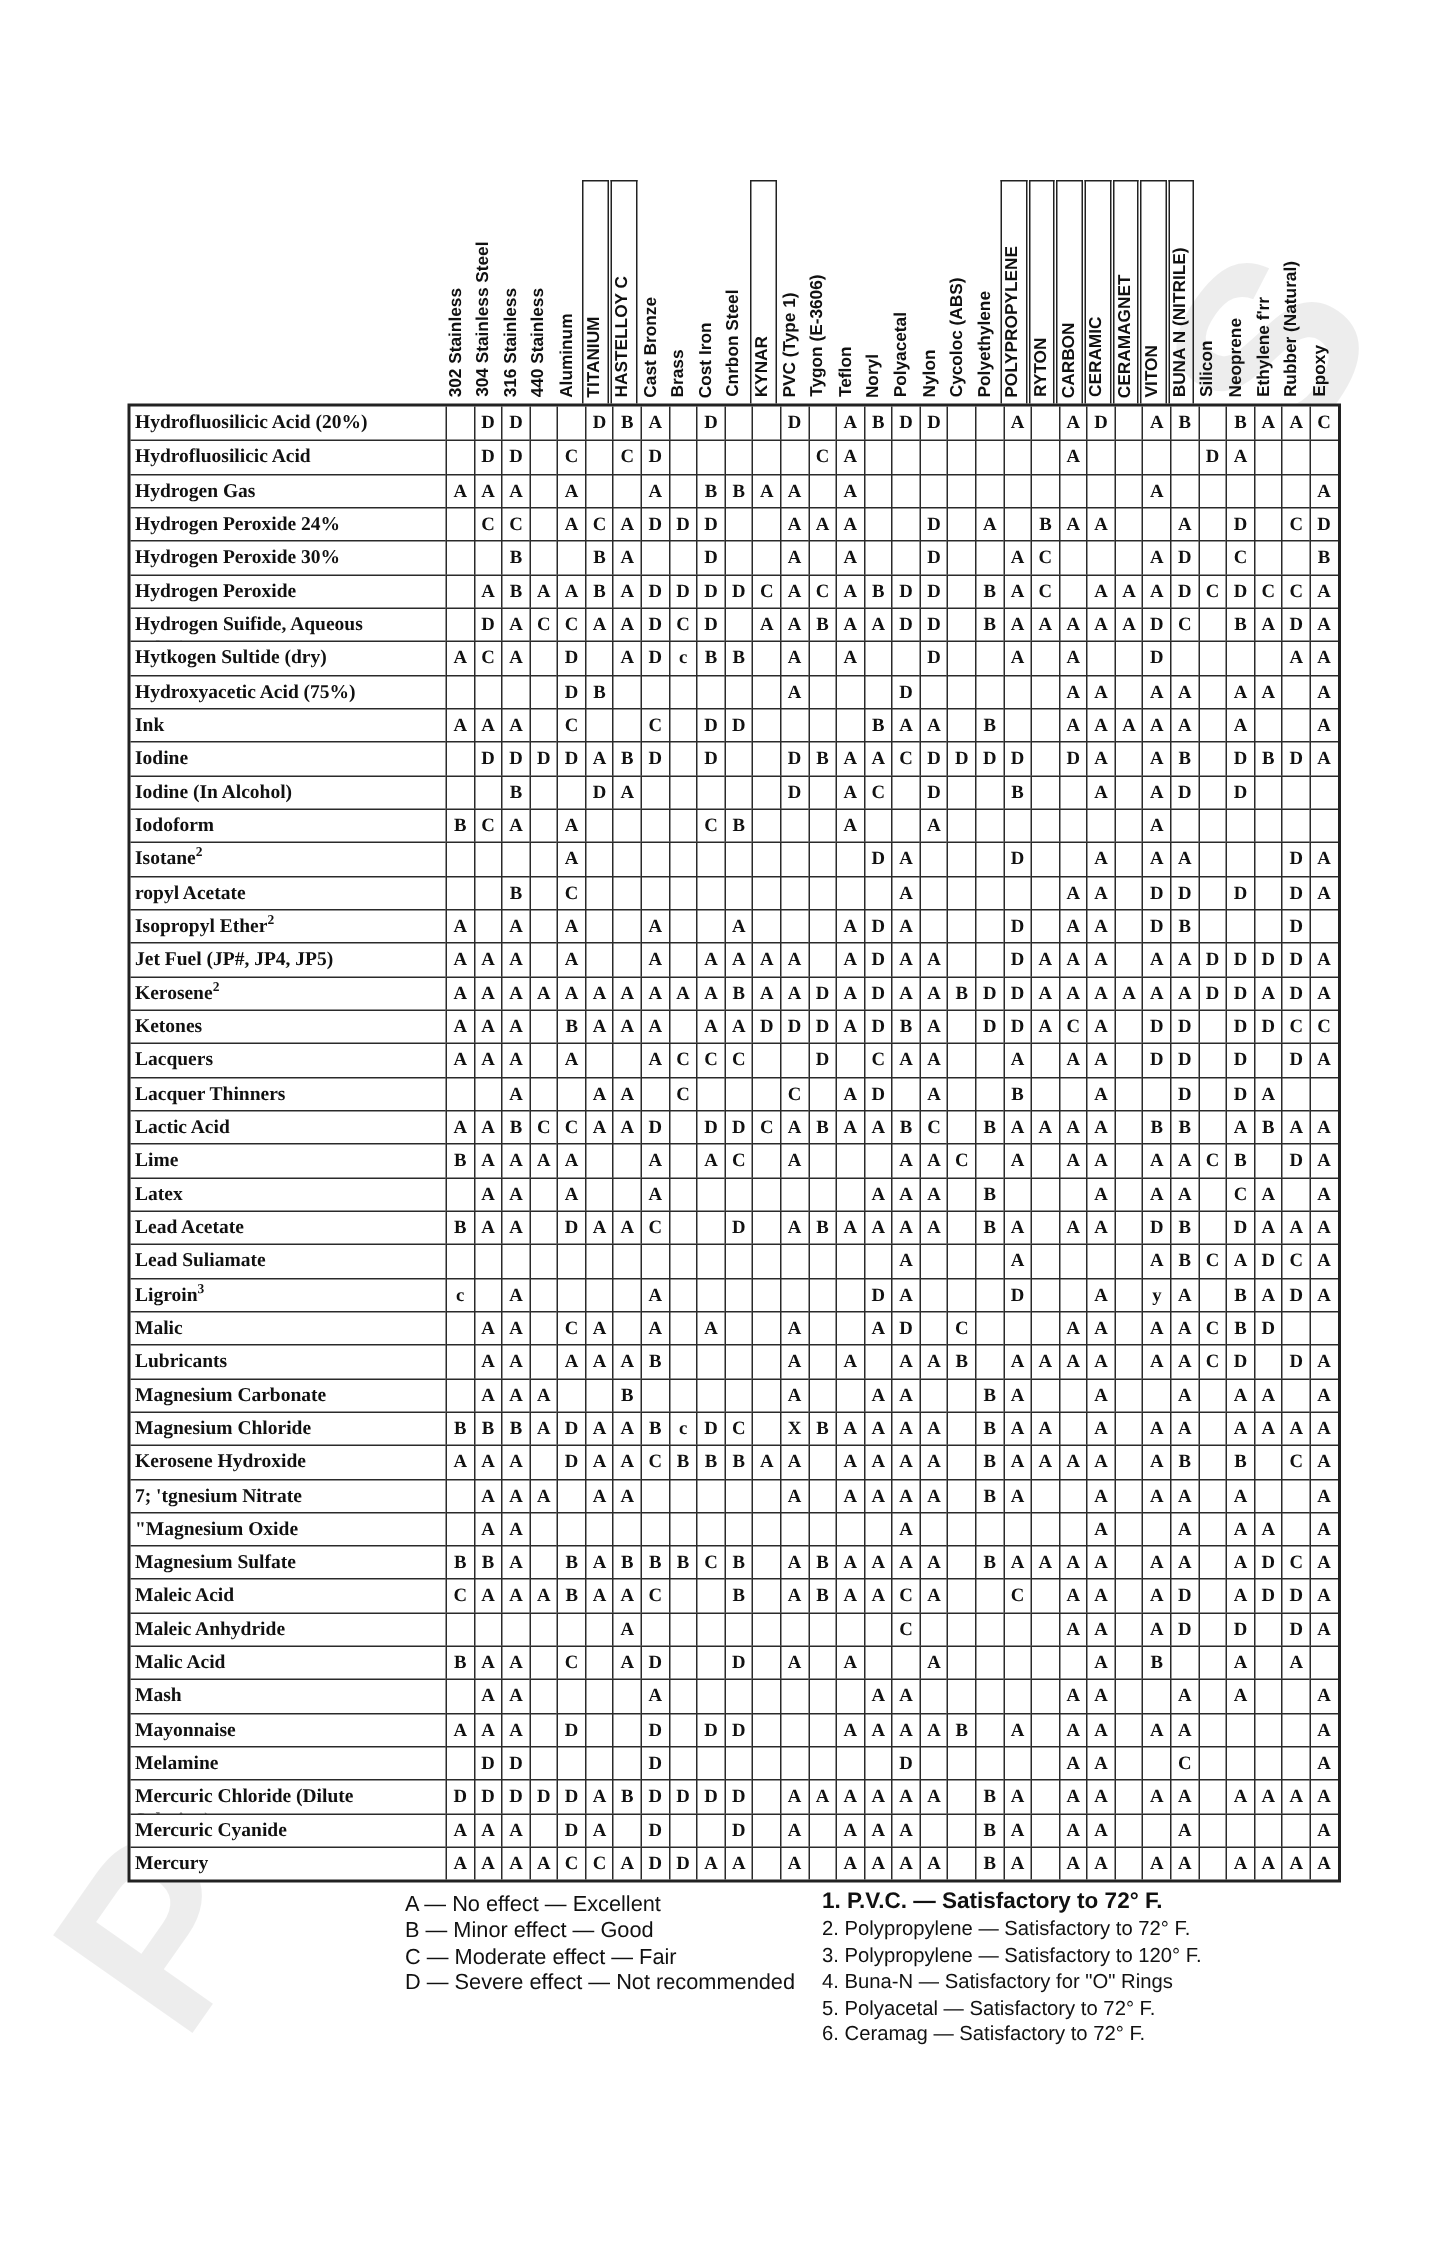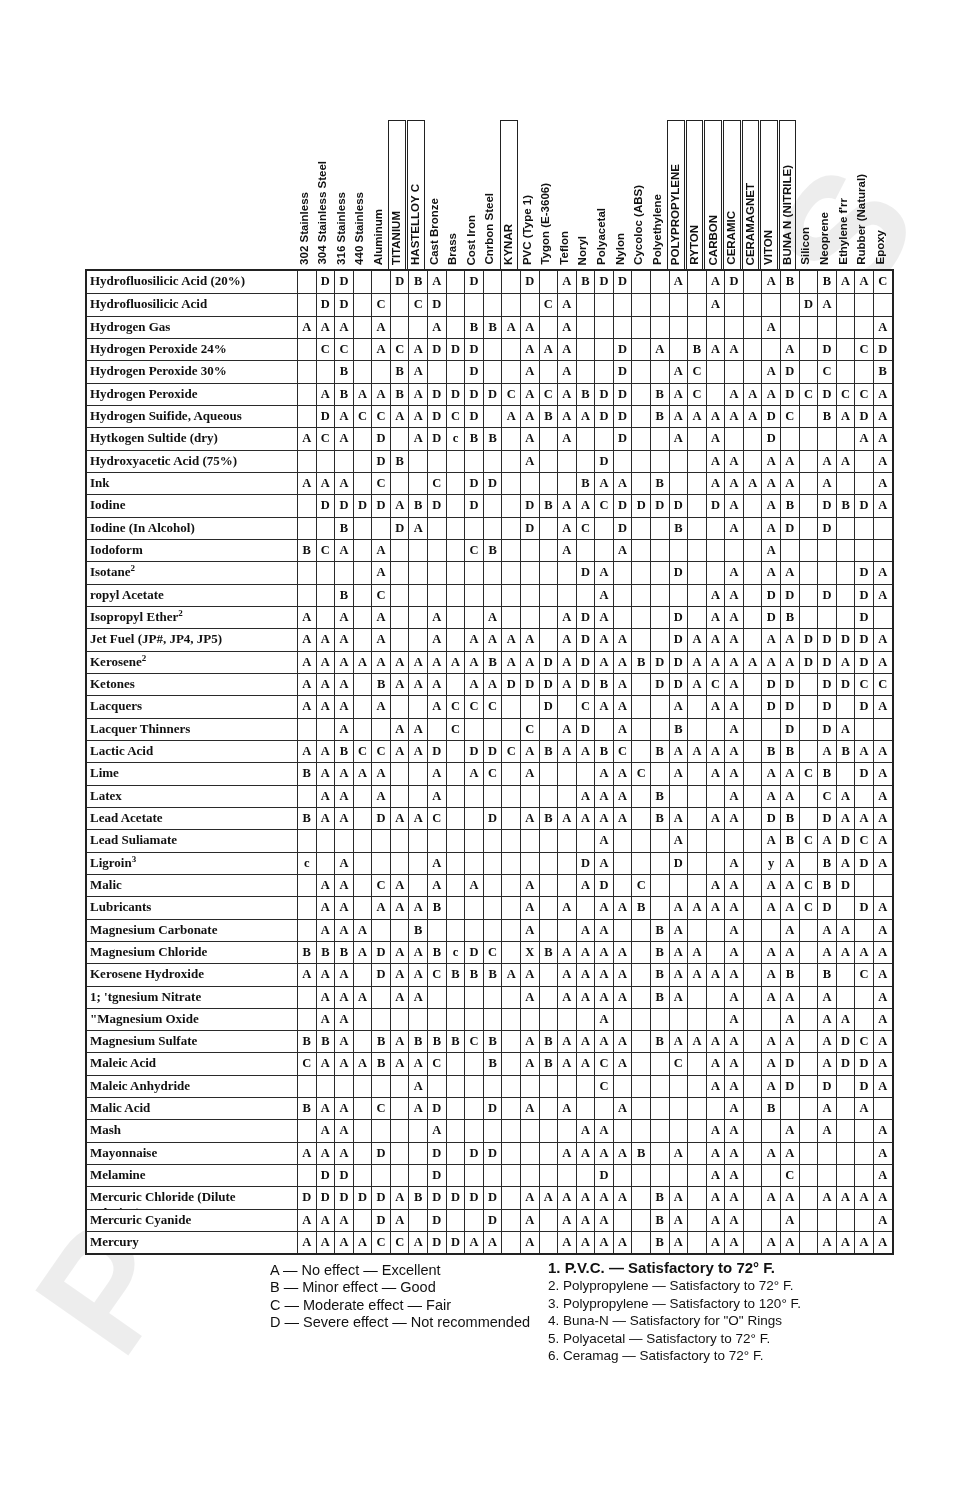--- a/index.html
+++ b/index.html
@@ -1224,21 +1224,21 @@
       <div class="cell">A</div>
       <div class="cell">A</div>
       <div class="cell"></div>
       <div class="cell">A</div>
       <div class="cell">B</div>
       <div class="cell"></div>
       <div class="cell">B</div>
       <div class="cell"></div>
       <div class="cell">C</div>
       <div class="cell">A</div>
-      <div class="rowlabel">1; 'tgnesium Nitrate</div>
+      <div class="rowlabel">7; 'tgnesium Nitrate</div>
       <div class="cell"></div>
       <div class="cell">A</div>
       <div class="cell">A</div>
       <div class="cell">A</div>
       <div class="cell"></div>
       <div class="cell">A</div>
       <div class="cell">A</div>
       <div class="cell"></div>
       <div class="cell"></div>
       <div class="cell"></div>

